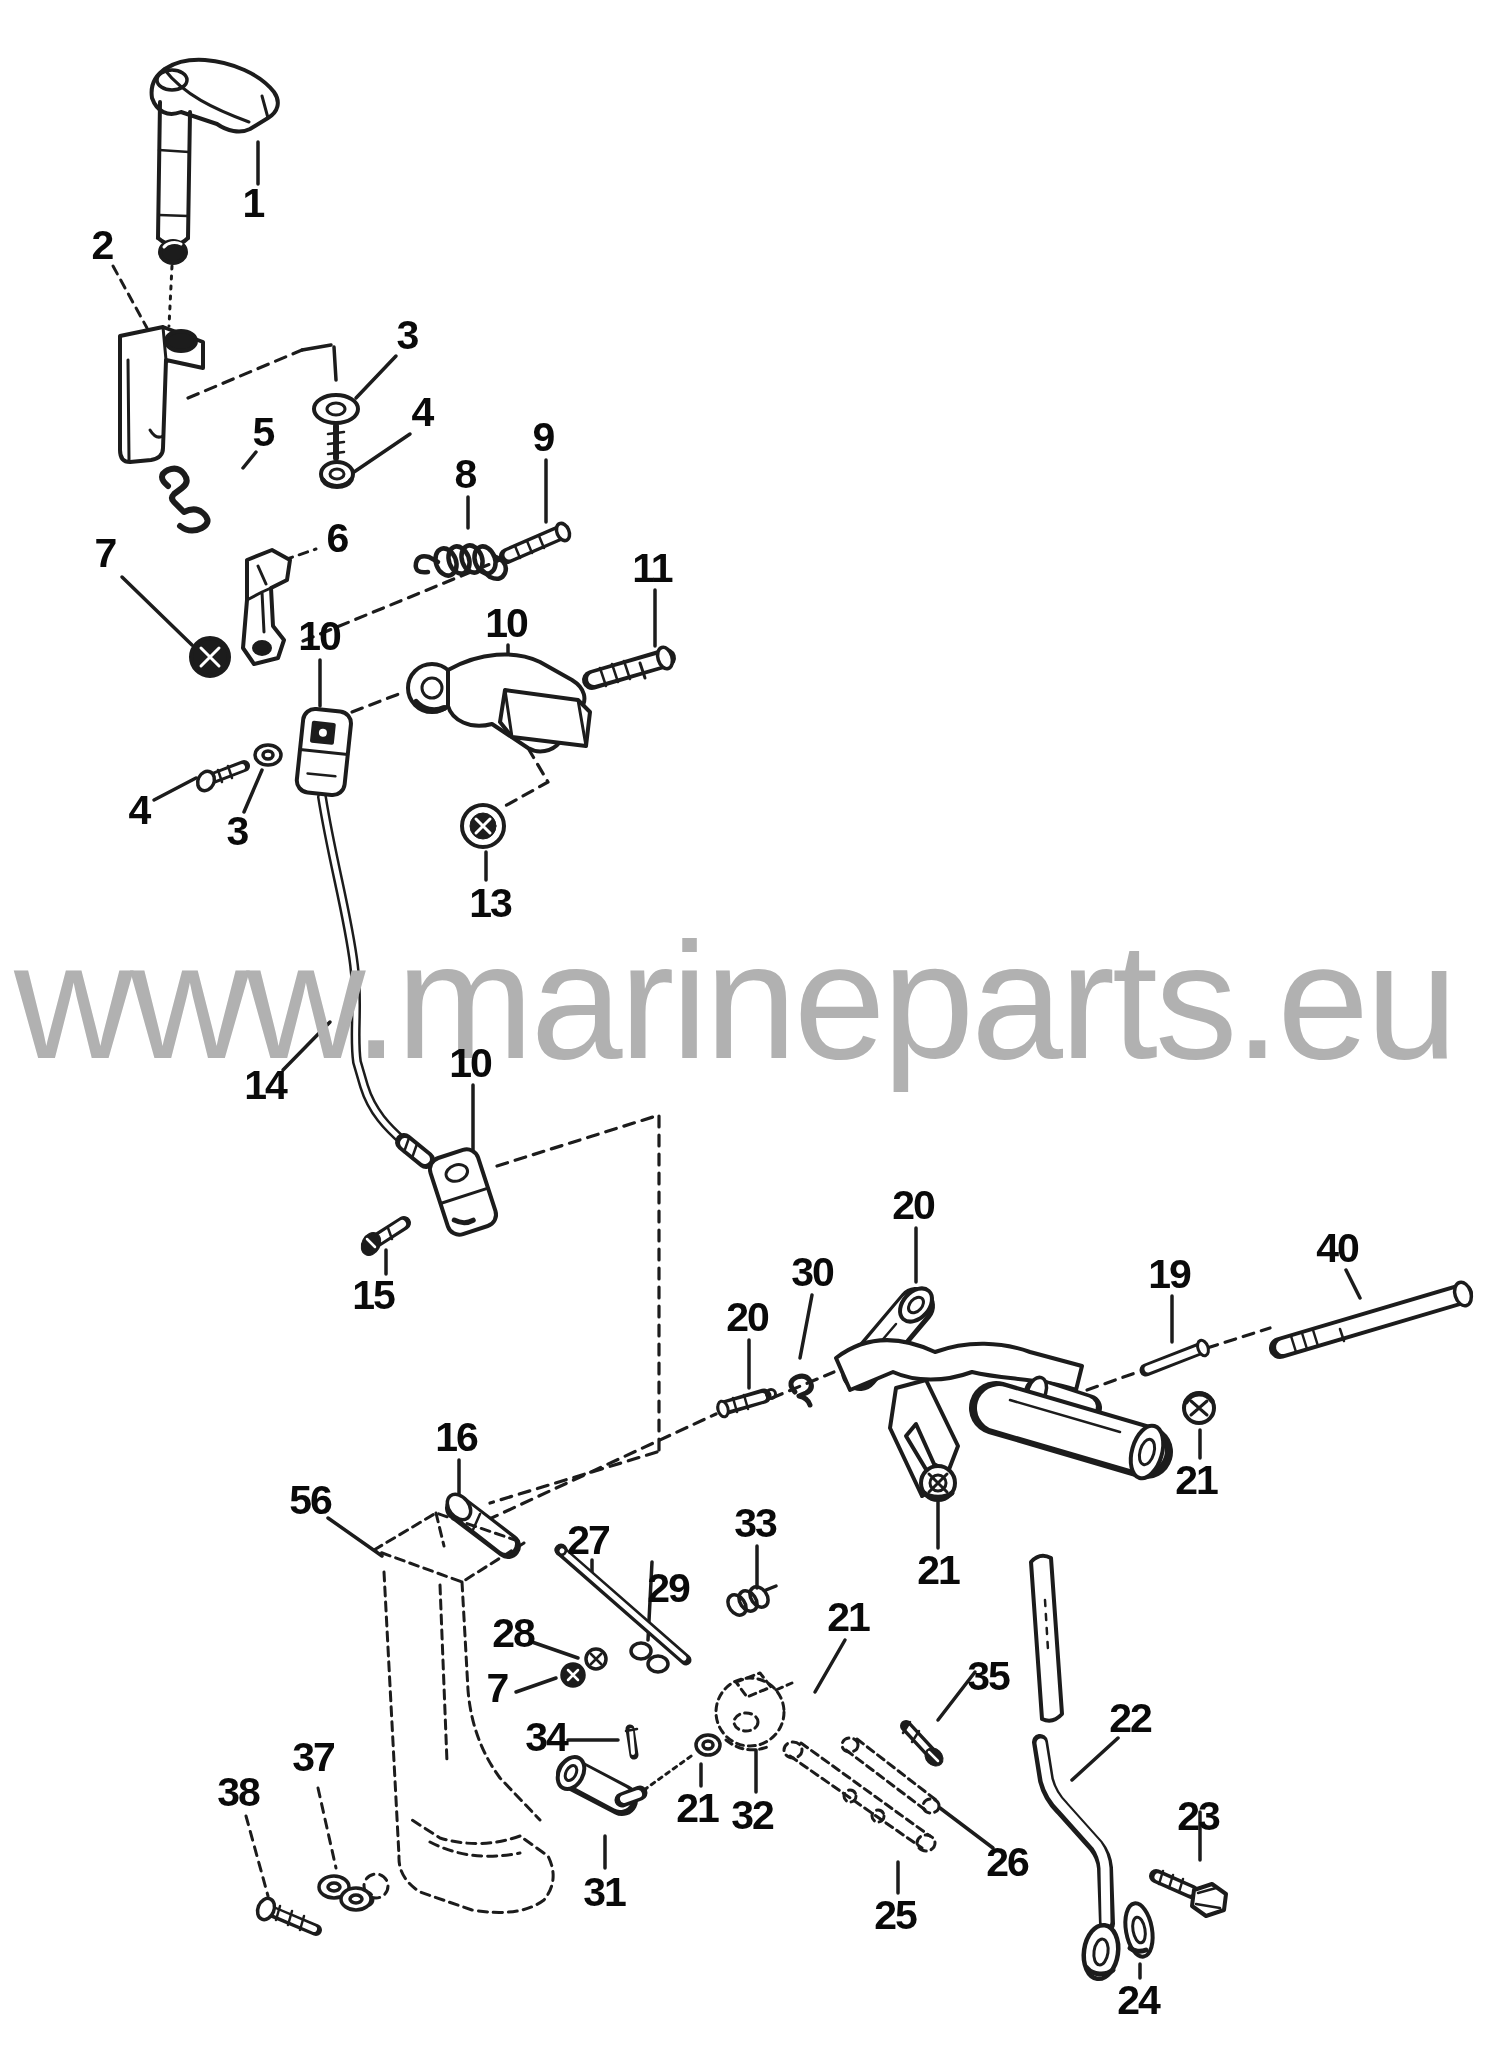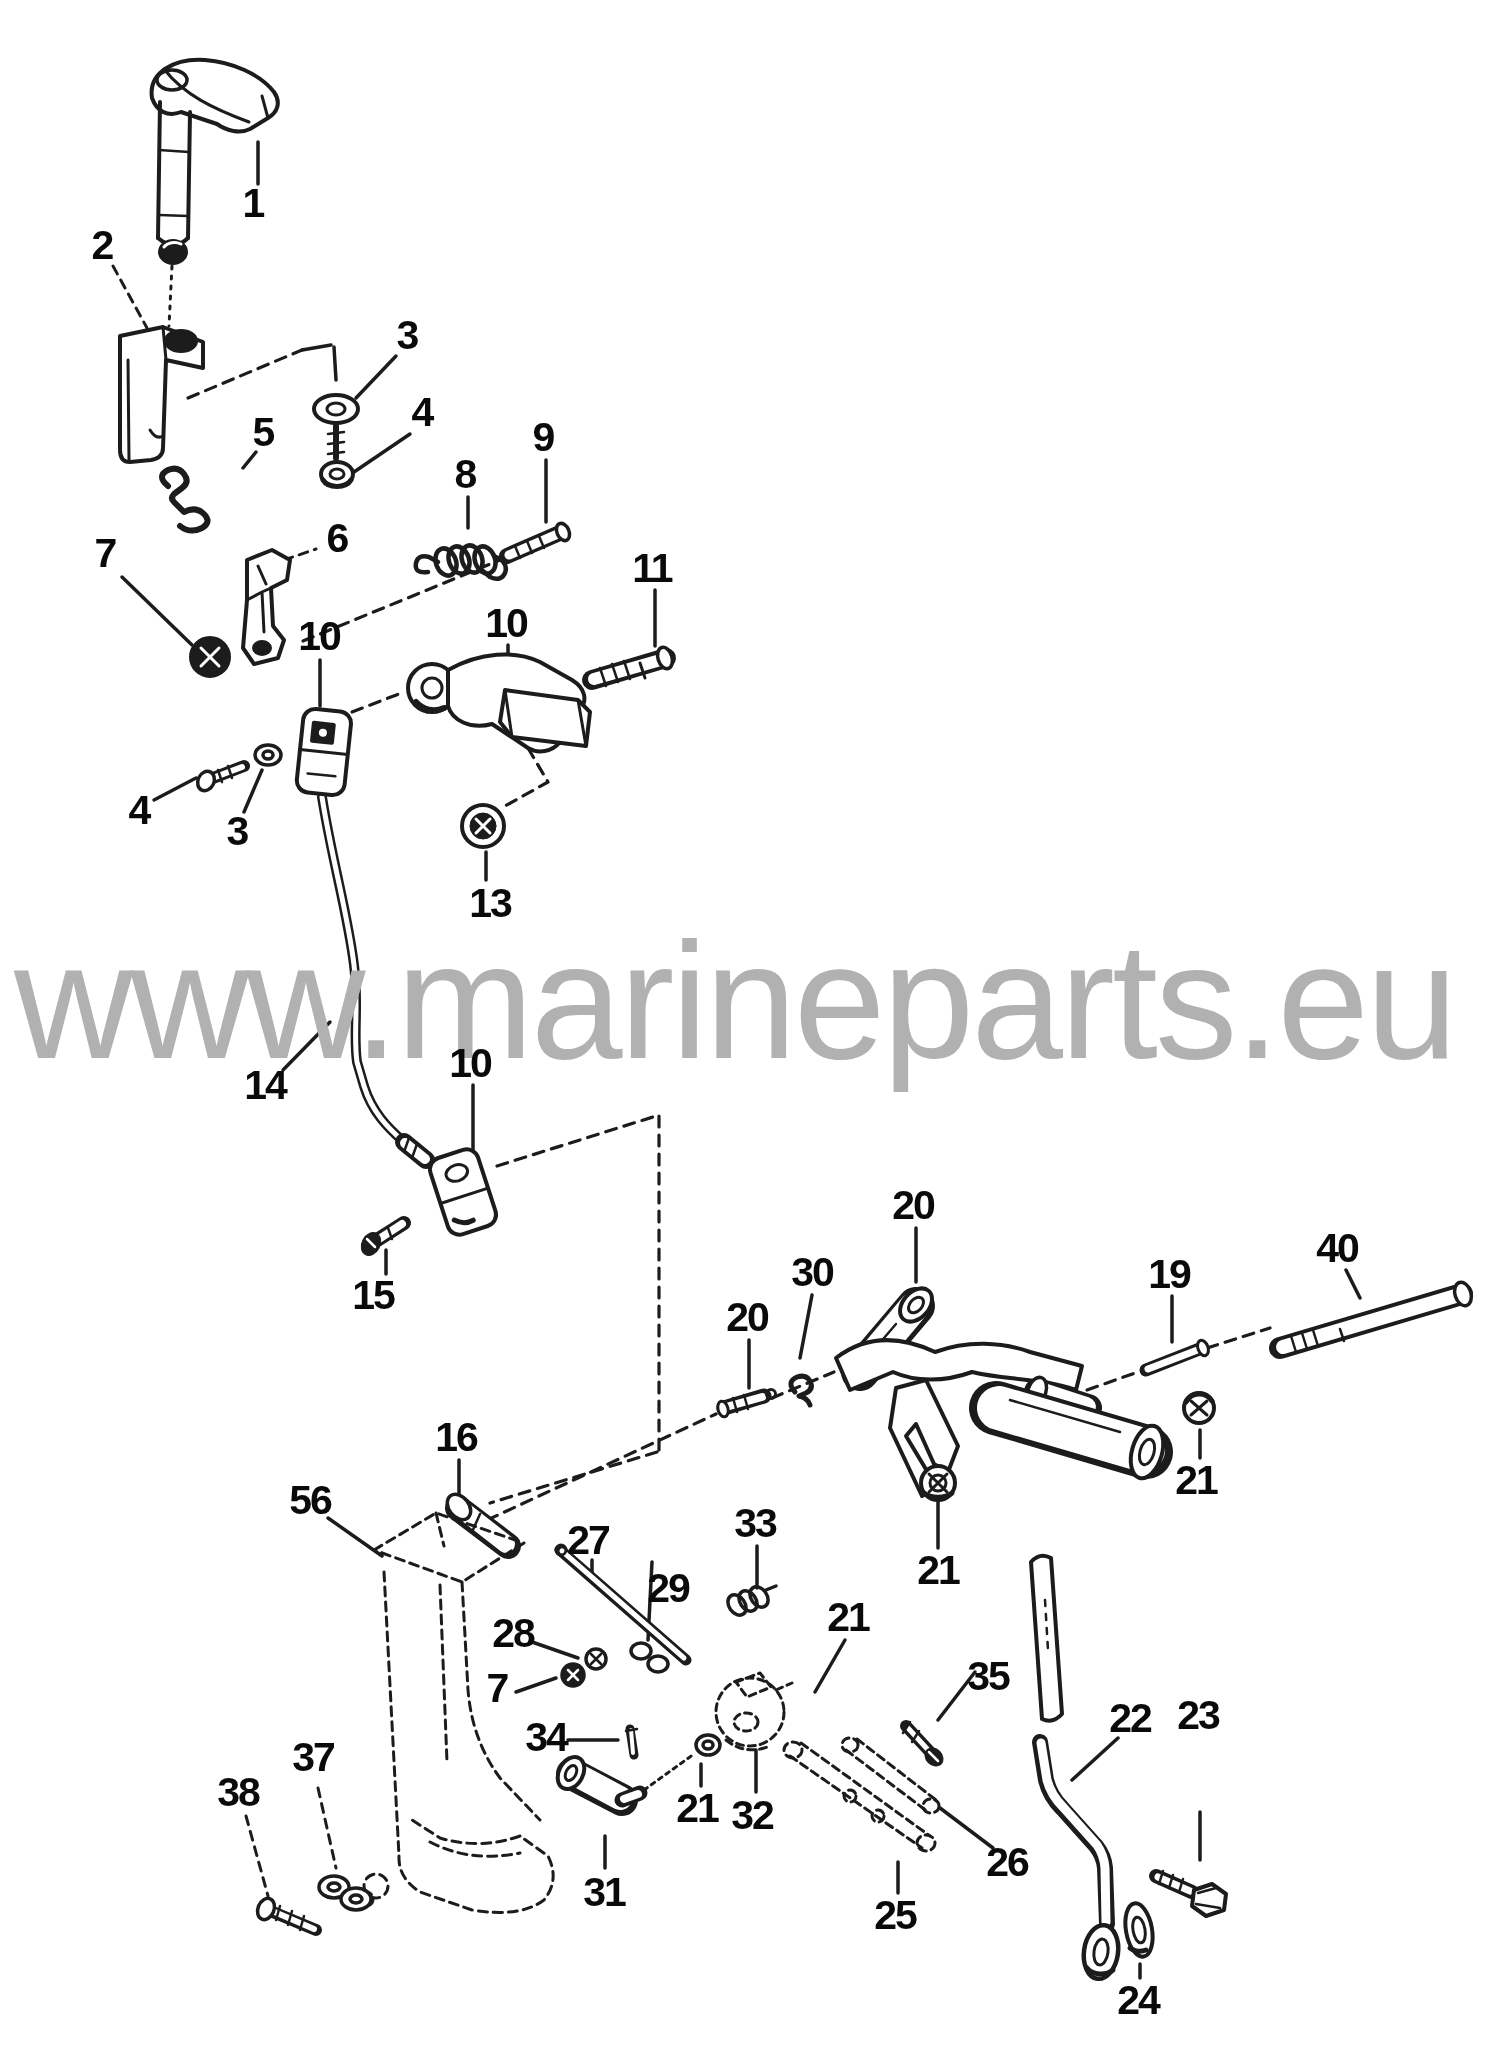--- a/index.html
+++ b/index.html
@@ -448,21 +448,21 @@
       <div class="callout" style="left: 588px; top: 1540px;">27</div>
       <div class="callout" style="left: 668px; top: 1540px; margin-top: 48px;">29</div>
       <div class="callout" style="left: 938px; top: 1570px;">21</div>
       <div class="callout" style="left: 848px; top: 1617px;">21</div>
       <div class="callout" style="left: 513px; top: 1633px;">28</div>
       <div class="callout" style="left: 988px; top: 1652px; margin-top: 24px;">35</div>
       <div class="callout" style="left: 497px; top: 1688px;">7</div>
       <div class="callout" style="left: 1130px; top: 1718px;">22</div>
       <div class="callout" style="left: 546px; top: 1737px;">34</div>
       <div class="callout" style="left: 313px; top: 1757px;">37</div>
-      <div class="callout" style="left: 1198px; top: 1715px; text-align: right;">23</div>
+      <div class="callout" style="left: 1198px; top: 1816px; text-align: right;">23</div>
       <div class="callout" style="left: 238px; top: 1792px;">38</div>
       <div class="callout" style="left: 697px; top: 1808px;">21</div>
       <div class="callout" style="left: 752px; top: 1815px;">32</div>
       <div class="callout" style="left: 1007px; top: 1862px;">26</div>
       <div class="callout" style="left: 604px; top: 1892px;">31</div>
       <div class="callout" style="left: 895px; top: 1915px;">25</div>
       <div class="callout" style="left: 1138px; top: 2000px;">24</div>
     </div>
 
 </div>

